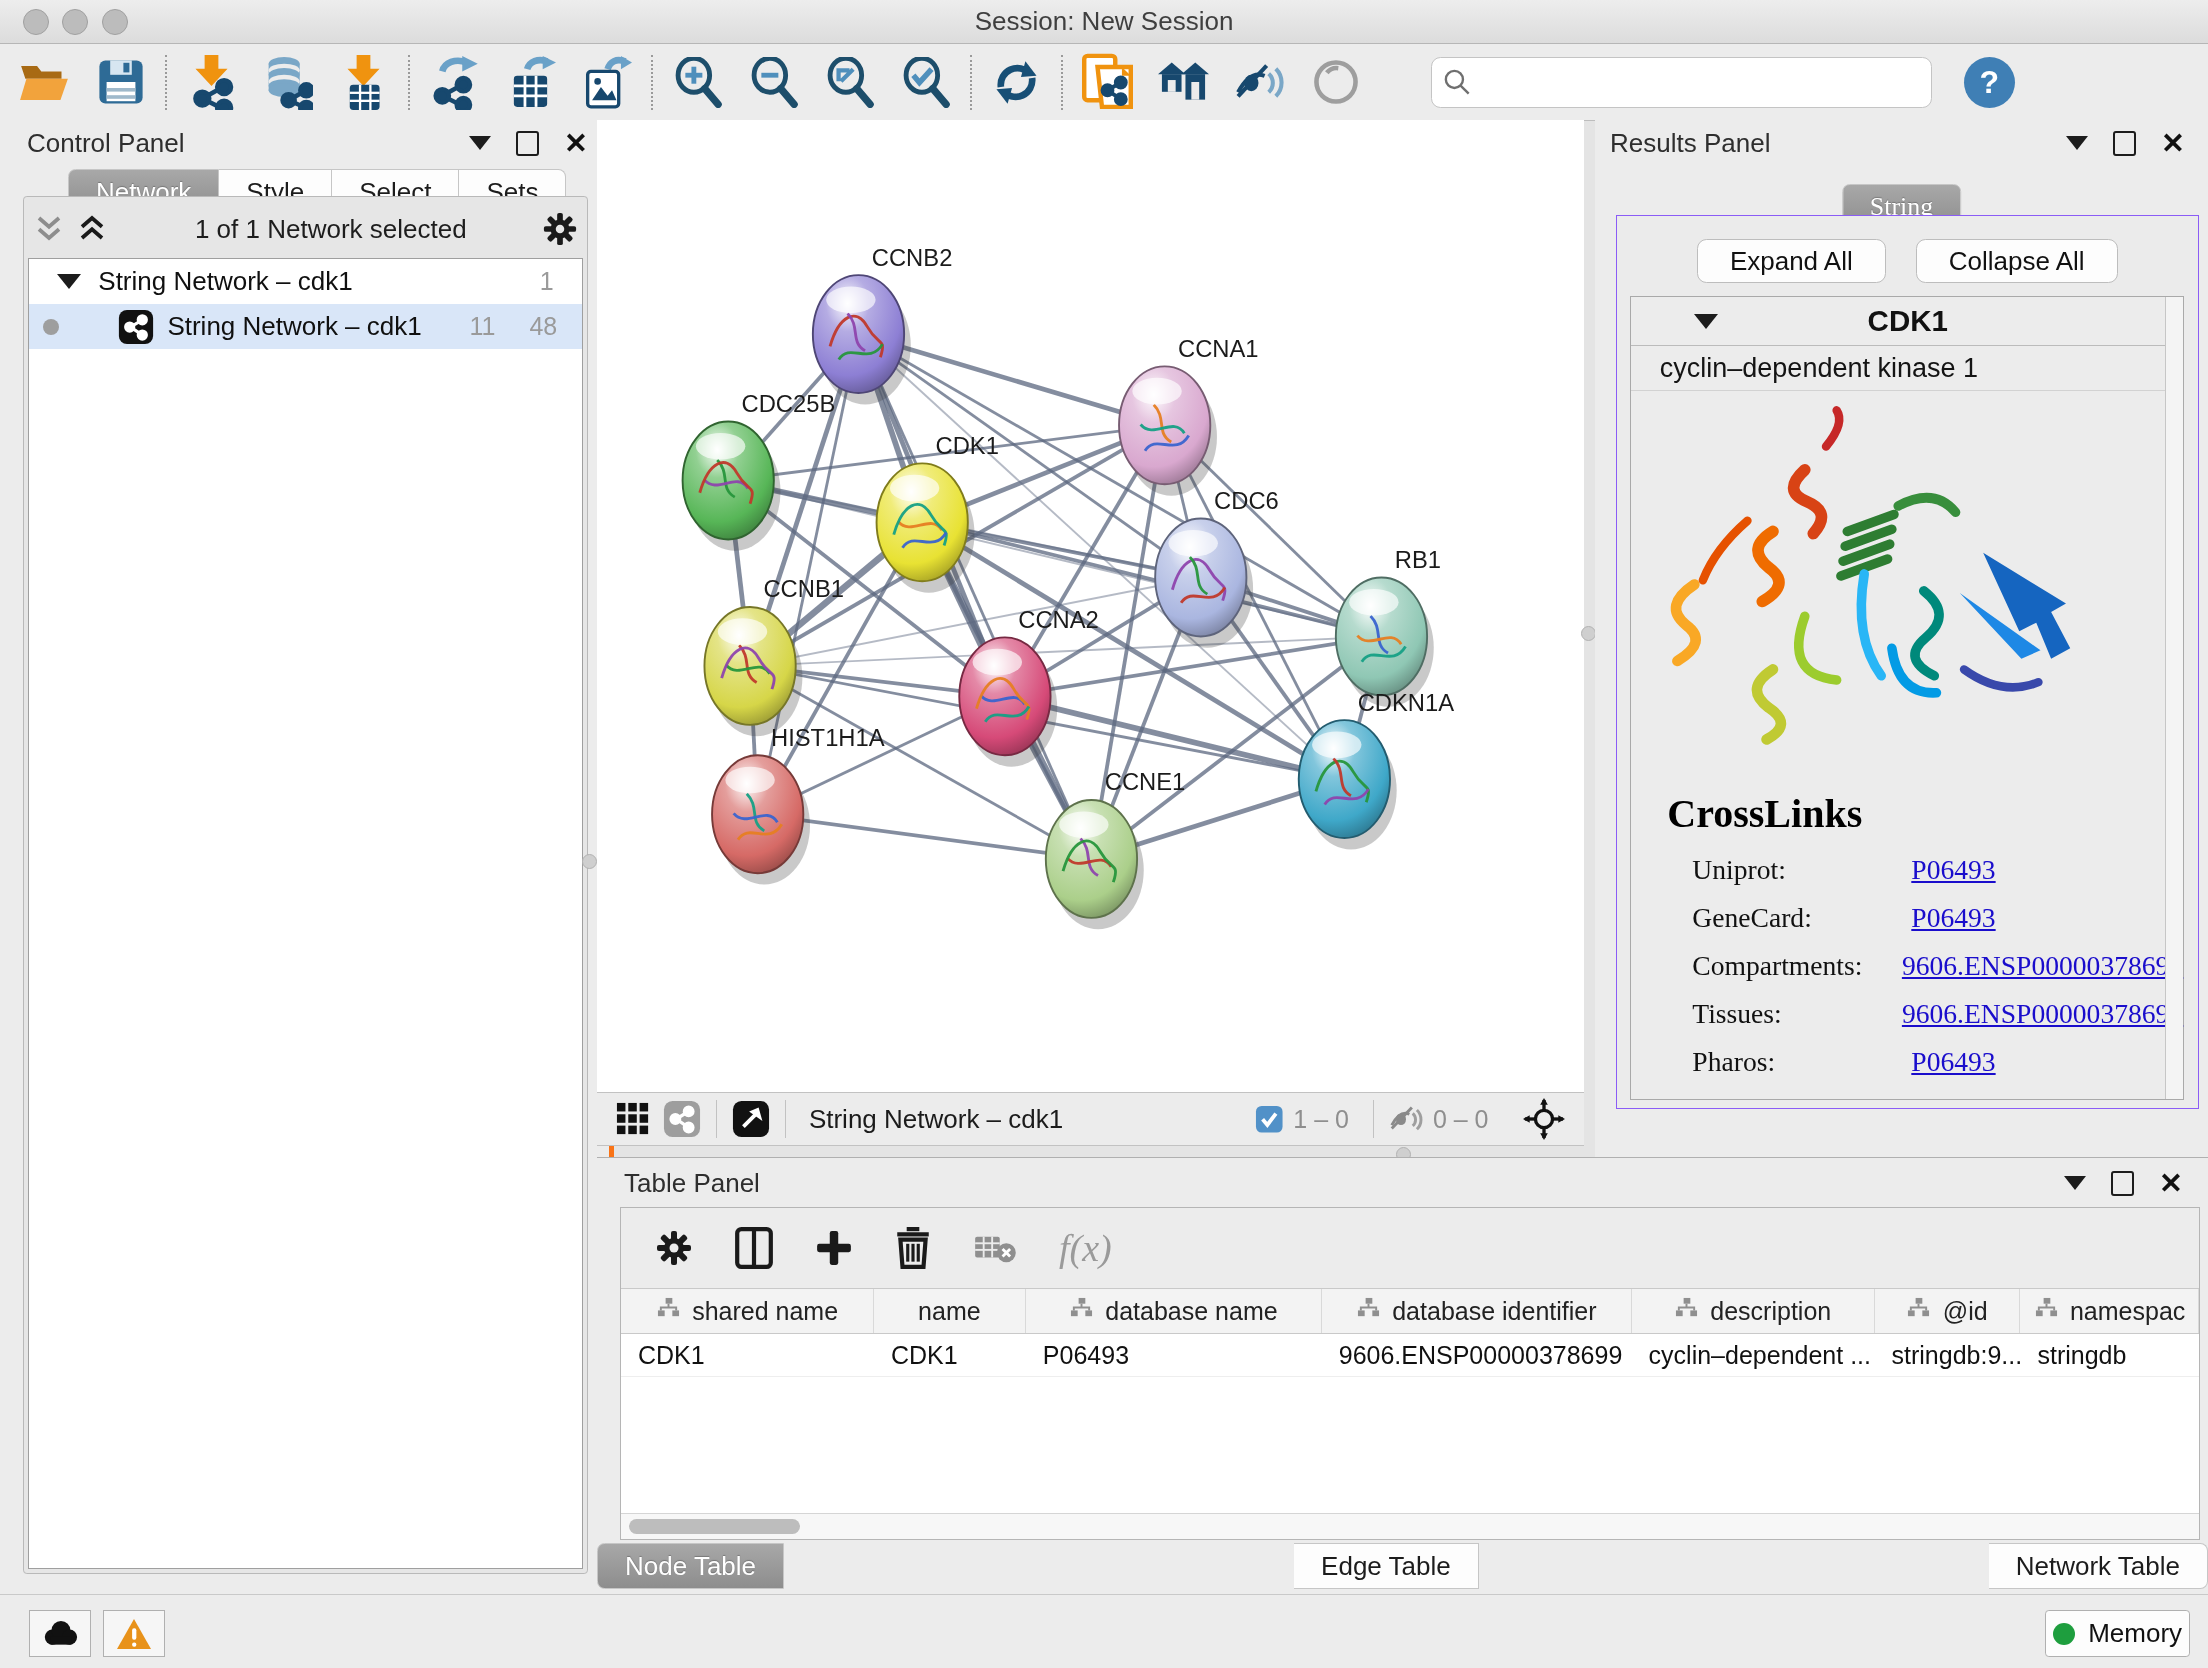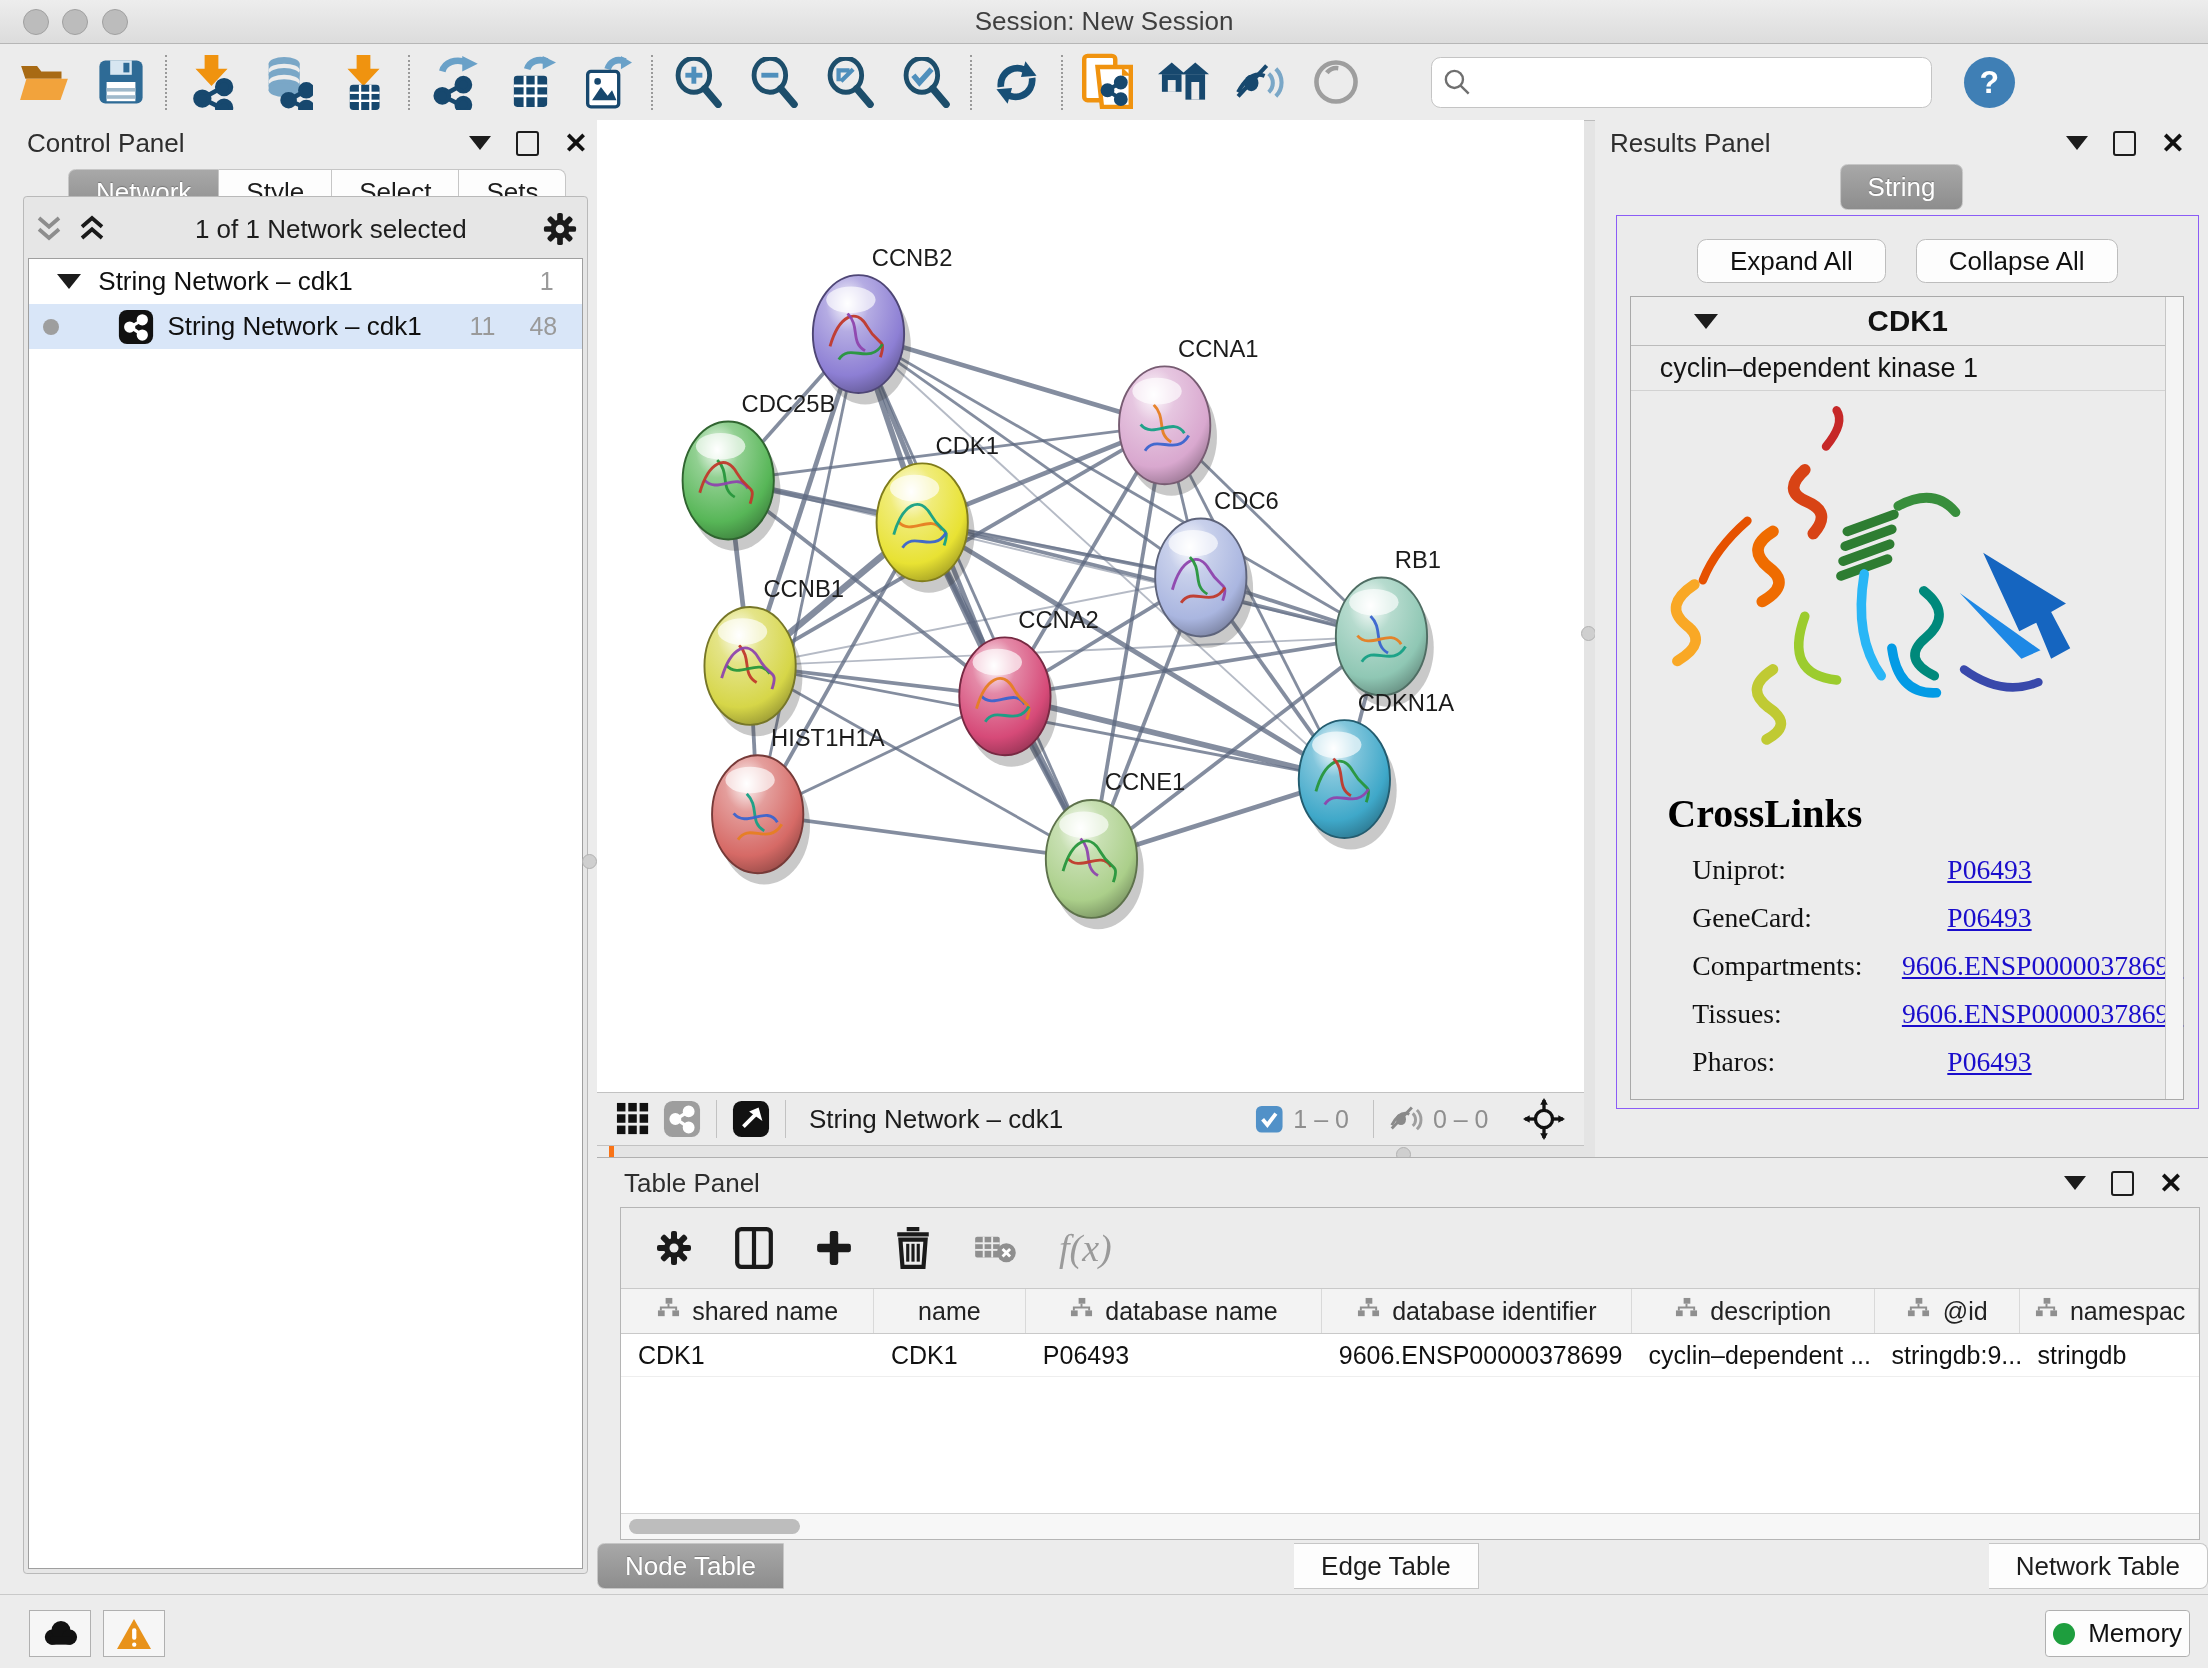--- a/index.html
+++ b/index.html
@@ -54,34 +54,34 @@
   .net-bar{position:absolute;left:597px;top:1092px;width:987px;height:54px;background:#ececec;border-top:1px solid #c2c2c2;border-bottom:1px solid #c2c2c2;display:flex;align-items:center;box-sizing:border-box;}
   .nb-sep{height:38px;border-left:1px solid #c2c2c2;margin:0 15px;}
   .nb-name{font-size:26px;color:#1b1b1b;margin-left:7.6px;flex:1;}
   .nb-num{font-size:25px;color:#8e8e8e;margin:0 9.5px;}
   .nb-icon{display:flex;align-items:center;justify-content:center;cursor:pointer;}
   .split-dot{position:absolute;width:13.3px;height:13.3px;border-radius:50%;background:#cfcfcf;border:1px solid #b2b2b2;}
 
   
   .rp{position:absolute;left:1595px;top:120px;width:613px;height:1037px;background:#ececec;}
   .rp-titlerow{position:absolute;left:15px;right:23px;top:7.6px;display:flex;align-items:center;}
-  .rp-tab{position:absolute;top:44px;left:50%;transform:translateX(-50%);}
+  .rp-tab{position:absolute;top:64px;left:50%;transform:translateX(-50%);font-family:Liberation Serif, serif;}
   .rp-tab .tab{border-radius:7.6px;}
   .rp-box{position:absolute;left:21px;right:9.5px;top:95px;height:892px;background:#ebebeb;border:1px solid #8b5cf6;}
   .rp-btns{position:absolute;top:23px;left:0;right:0;display:flex;justify-content:center;gap:30px;}
   .rp-btn{height:44px;padding:0 32px;background:#fdfdfd;border:1px solid #bdbdbd;border-radius:9.5px;font-size:26px;color:#111;display:flex;align-items:center;cursor:pointer;font-family:"Liberation Sans",sans-serif;}
   .rp-sec{position:absolute;left:13.3px;right:13.3px;top:80px;bottom:7.6px;border:1px solid #a9a9a9;background:#ececec;}
   .rp-sec-head{height:48px;display:flex;align-items:center;border-bottom:1px solid #bbb;}
   .rp-sec-head .gene{flex:1;text-align:center;font-size:29.5px;font-weight:bold;color:#111;margin-right:86px;}
   .rp-disc{width:0;height:0;border-left:12.4px solid transparent;border-right:12.4px solid transparent;border-top:15px solid #1c1c1c;margin-left:63px;cursor:pointer;}
   .rp-desc{height:44px;display:flex;align-items:center;font-size:27px;color:#141414;padding-left:28.5px;border-bottom:1px solid #d2d2d2;}
   .rp-scroll{position:absolute;right:0;top:0;bottom:0;width:17px;background:#f4f4f4;border-left:1px solid #c6c6c6;}
   .xl{font-family:"Liberation Serif",serif;margin:25px 0 0 36px;}
   .xl-title{font-size:40px;font-weight:bold;color:#000;margin-bottom:17px;}
-  .xl-row{display:flex;font-size:27.6px;margin-bottom:16px;gap:36px;}
+  .xl-row{display:flex;font-size:27.6px;margin-bottom:16px;}
   .xl-label{width:219px;color:#111;margin-left:25px;}
   .xl-link{color:#1a0dcc;text-decoration:underline;cursor:pointer;}
 
   
   .tp{position:absolute;left:597px;top:1157px;width:1611px;height:438px;background:#ececec;border-top:1px solid #b0b0b0;box-sizing:border-box;}
   .tp-titlerow{position:absolute;left:27px;right:25px;top:9.5px;display:flex;align-items:center;}
   .tp-box{position:absolute;left:23px;right:7.6px;top:49px;height:331px;border:1px solid #b5b5b5;background:#ececec;display:flex;flex-direction:column;}
   .tp-tools{height:80px;display:flex;align-items:center;gap:42px;padding-left:34px;}
   .tp-tool{cursor:pointer;display:flex;align-items:center;justify-content:center;}
   .fx{font-family:"Liberation Serif",serif;font-style:italic;font-size:38px;color:#9a9a9a;}

